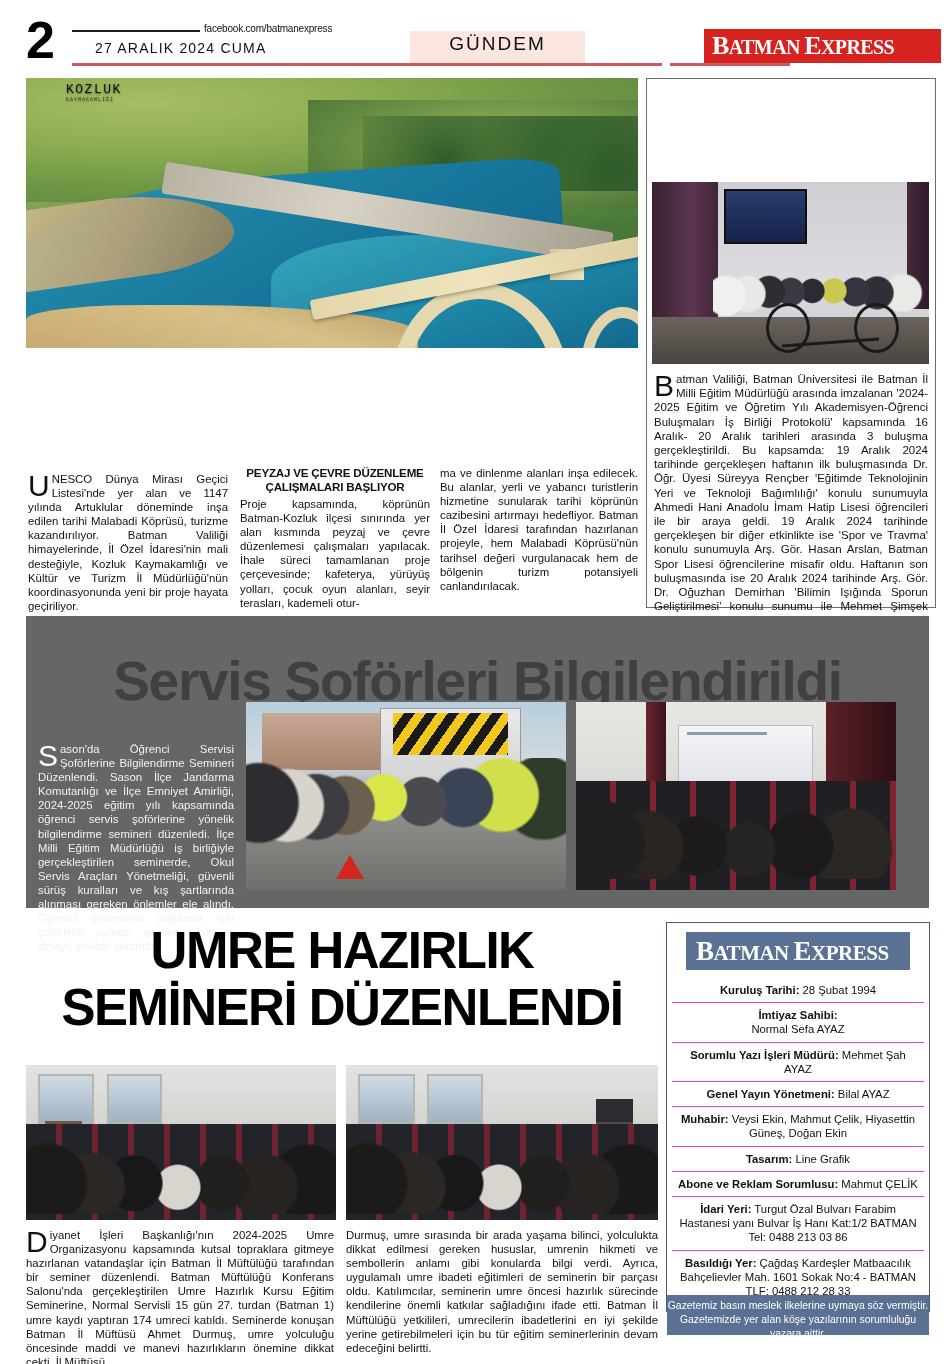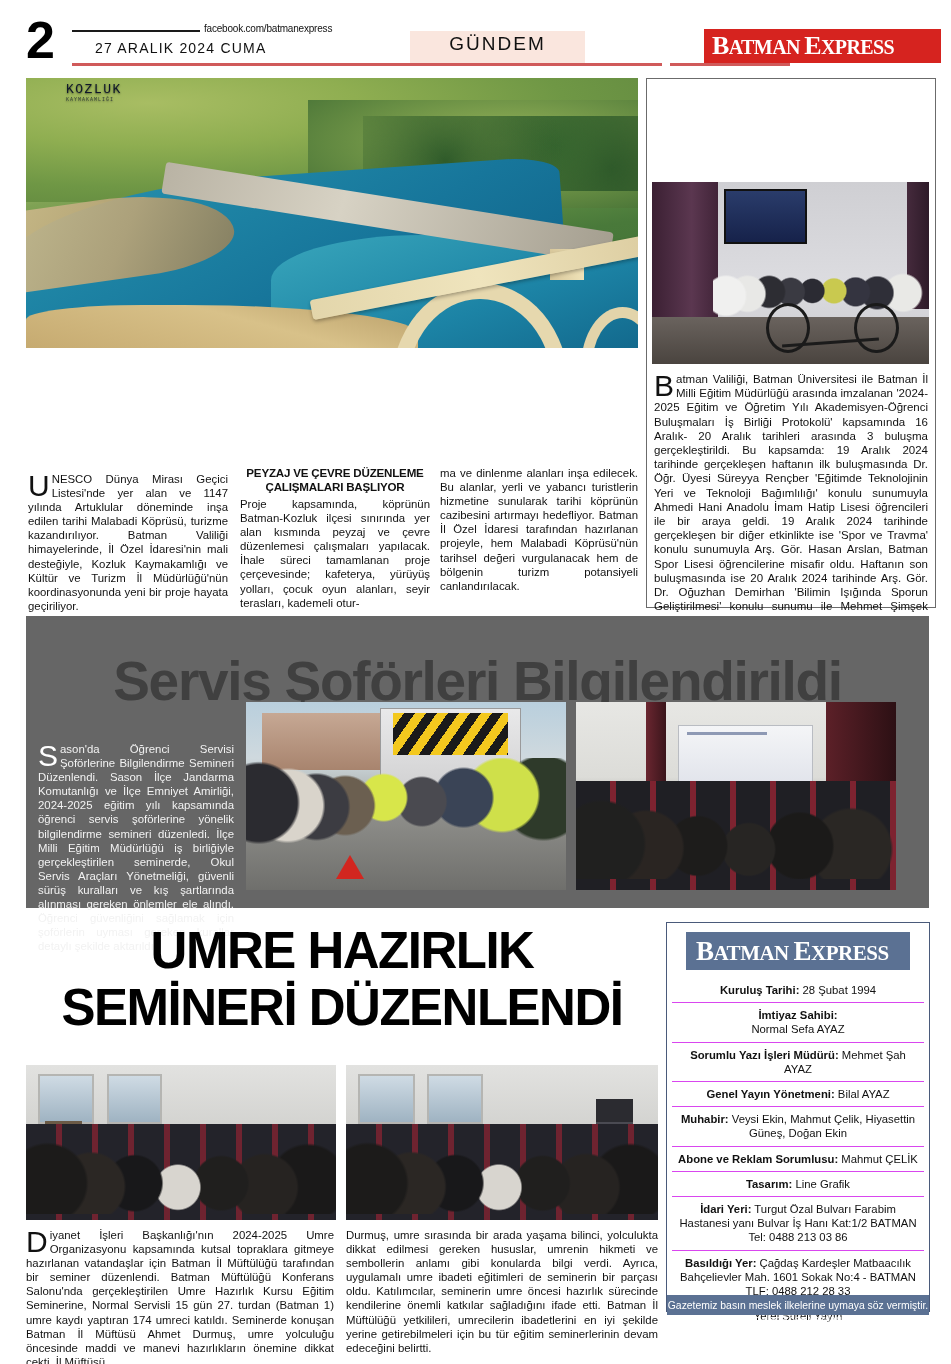--- a/index.html
+++ b/index.html
@@ -269,21 +269,21 @@
     color:#fff; font-weight:bold; font-size:27px; letter-spacing:-0.5px;
     font-family: "Liberation Serif", serif; white-space: nowrap;
   }
   .kunye-logo .lt .sm { font-size: 21px; }
   .kunye-rows { position: absolute; left: 672px; top: 978px; width: 252px; }
   .krow { padding: 5px 4px 5px; text-align: center; font-size: 11.3px;
     line-height: 14.2px; color: #111; border-bottom: 1px solid #d946ef; }
   .krow:last-child { border-bottom: none; }
   .krow b { font-weight: bold; }
   .kunye-foot {
-    position: absolute; left: 667px; top: 1295px; width: 262px; height: 20px;
+    position: absolute; left: 667px; top: 1295px; width: 262px; height: 40px;
     background: #5b7193; color: #ffffff; font-size: 10.4px; line-height: 14px;
     text-align: center; padding-top: 4px;
   }
 </style>
 </head>
 <body>
 
 <div class="page">
 
   <div class="hdr">
@@ -409,22 +409,22 @@
   <div class="kunye"></div>
   <div class="kunye-logo">
     <div class="lt"><span>B</span><span class="sm">ATMAN </span><span>E</span><span class="sm">XPRESS</span></div>
   </div>
   <div class="kunye-rows" id="kunye-rows">
       <div class="krow"><b>Kuruluş Tarihi:</b><span> 28 Şubat 1994</span></div>
       <div class="krow"><b>İmtiyaz Sahibi:</b><br><span>Normal Sefa AYAZ</span></div>
       <div class="krow"><b>Sorumlu Yazı İşleri Müdürü:</b><span> Mehmet Şah AYAZ</span></div>
       <div class="krow"><b>Genel Yayın Yönetmeni:</b><span> Bilal AYAZ</span></div>
       <div class="krow"><b>Muhabir:</b><span> Veysi Ekin, Mahmut Çelik, Hiyasettin Güneş, Doğan Ekin</span></div>
+      <div class="krow"><b>Tasarım:</b><span> Line Grafik</span></div>
       <div class="krow"><b>Abone ve Reklam Sorumlusu:</b><span> Mahmut ÇELİK</span></div>
-      <div class="krow"><b>Tasarım:</b><span> Line Grafik</span></div>
       <div class="krow"><b>İdari Yeri:</b><span> Turgut Özal Bulvarı Farabim Hastanesi yanı Bulvar İş Hanı Kat:1/2 BATMAN Tel: 0488 213 03 86</span></div>
       <div class="krow"><b>Basıldığı Yer:</b><span> Çağdaş Kardeşler Matbaacılık Bahçelievler Mah. 1601 Sokak No:4  -  BATMAN TLF: 0488 212 28 33</span></div>
       <div class="krow"><span>Yerel Süreli Yayın</span></div>
     </div>
   <div class="kunye-foot">
     <div>Gazetemiz basın meslek ilkelerine uymaya söz vermiştir.</div>
     <div>Gazetemizde yer alan köşe yazılarının sorumluluğu yazara aittir.</div>
   </div>
 
 </div>

